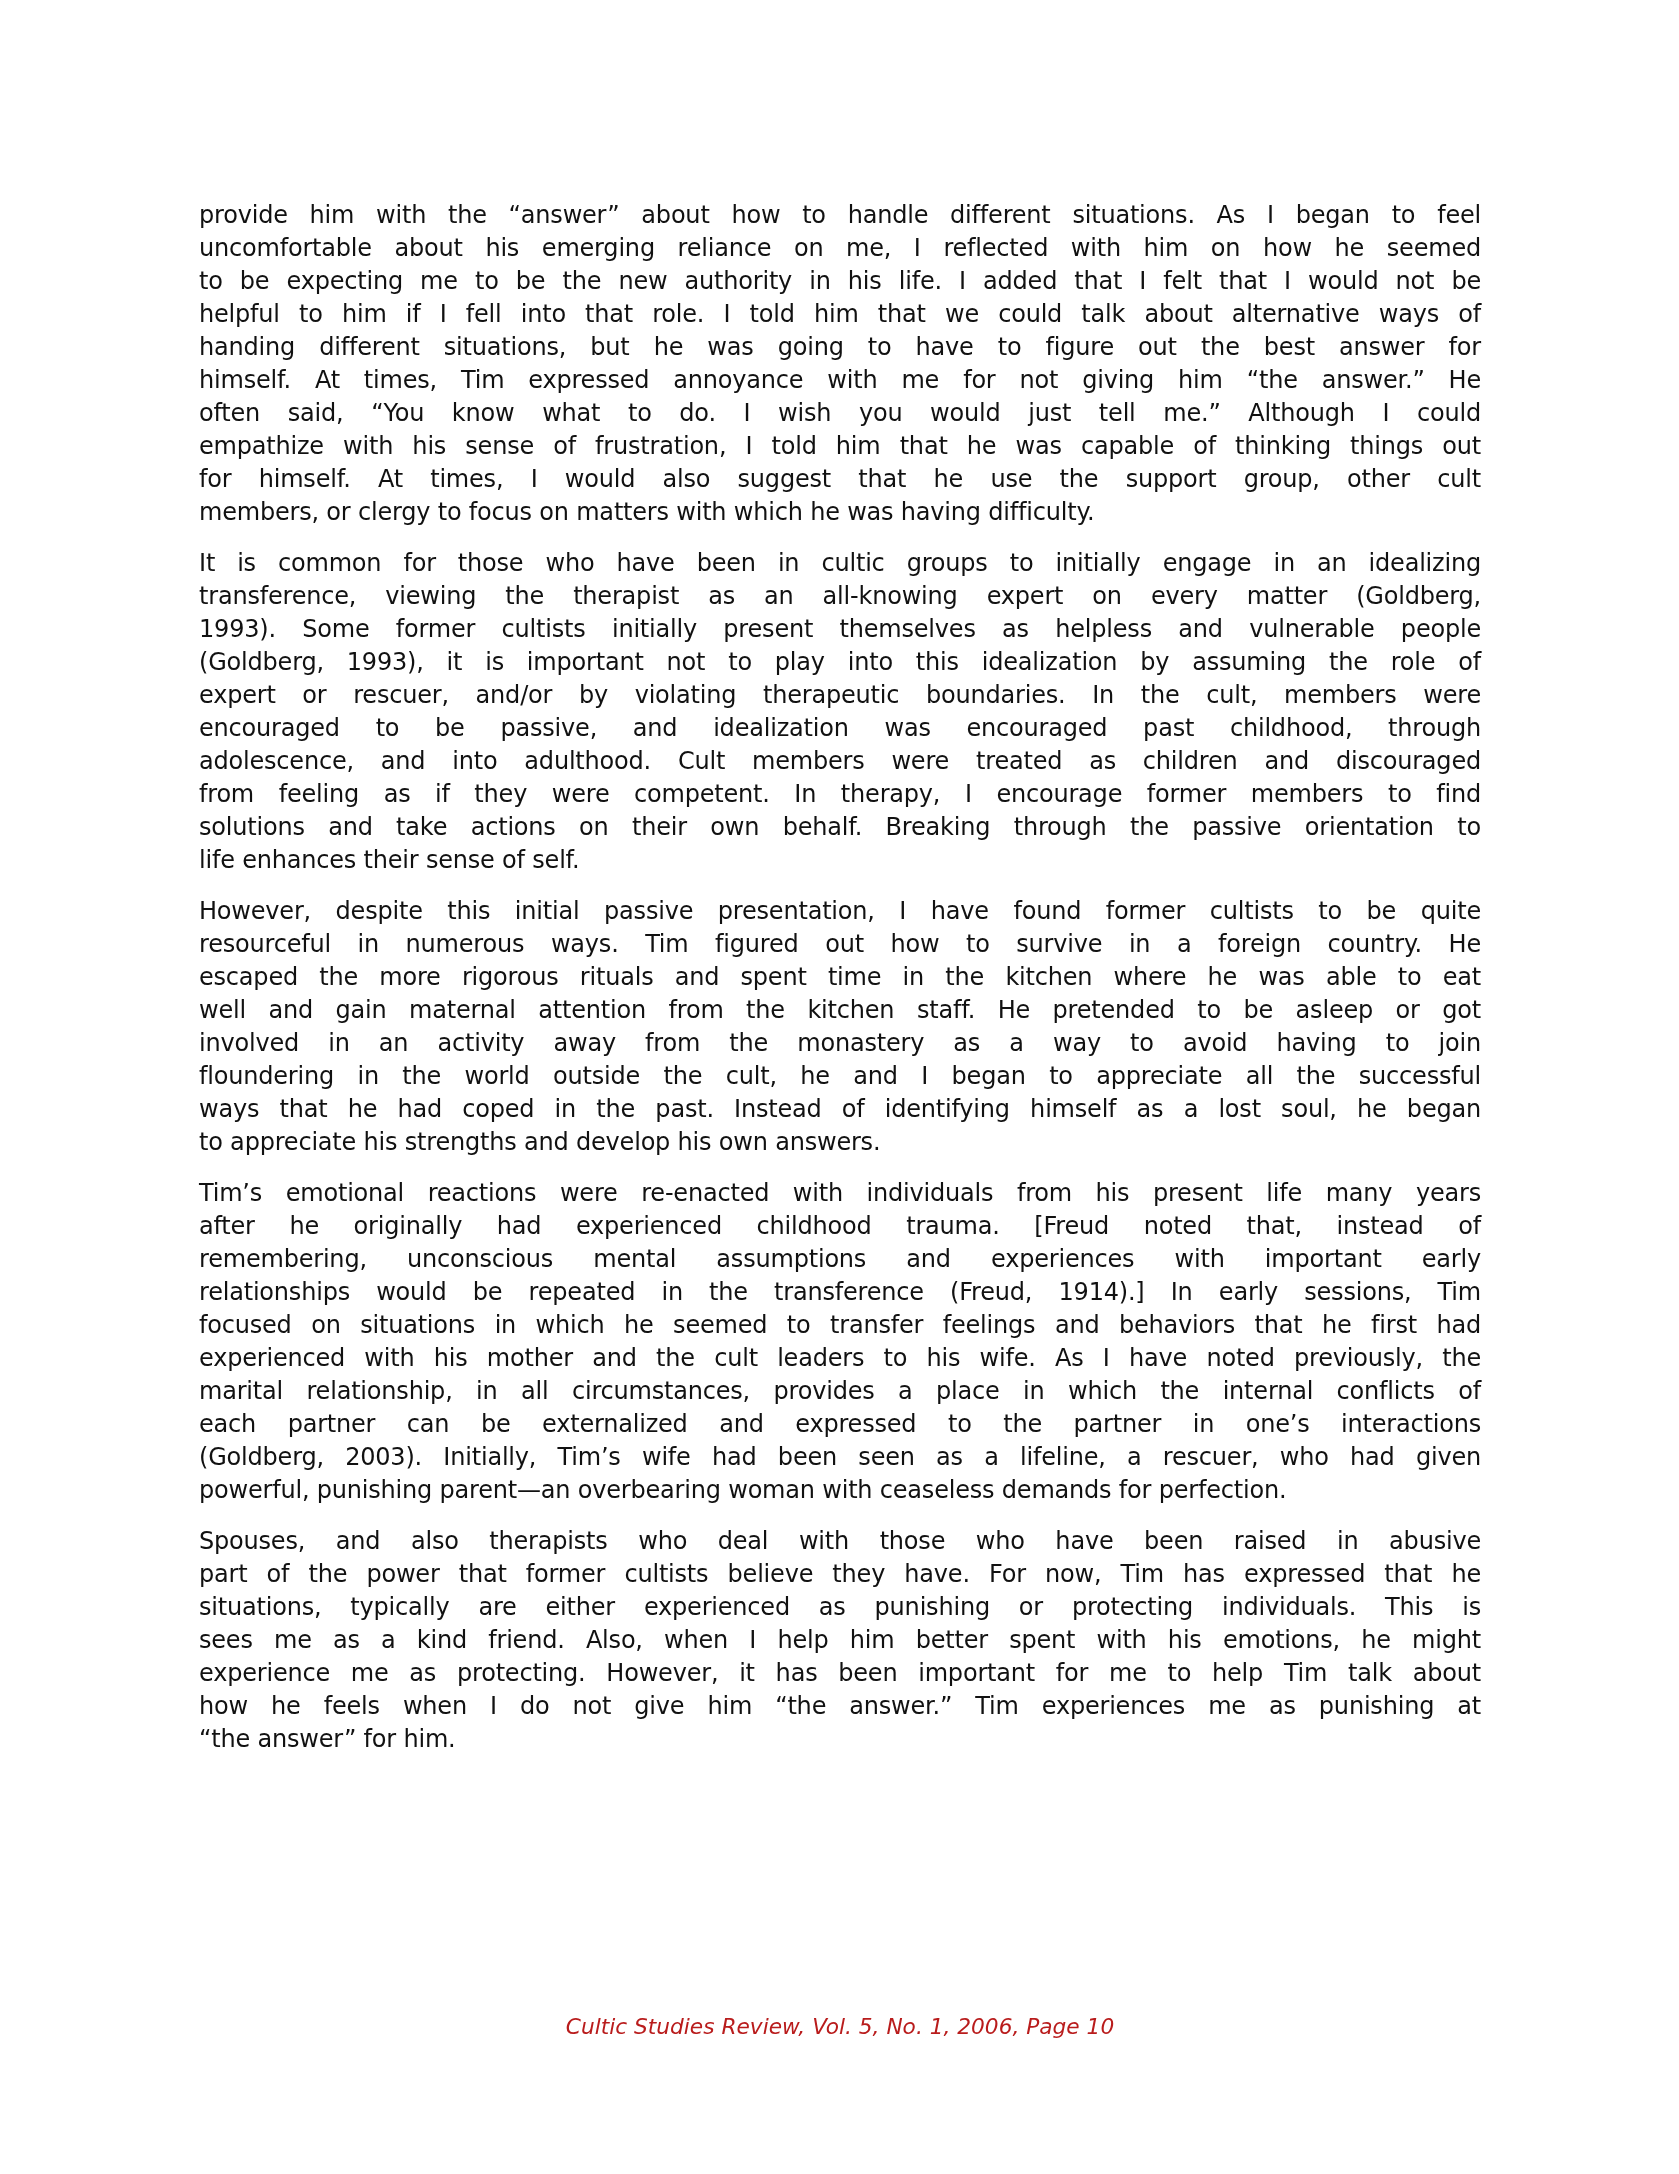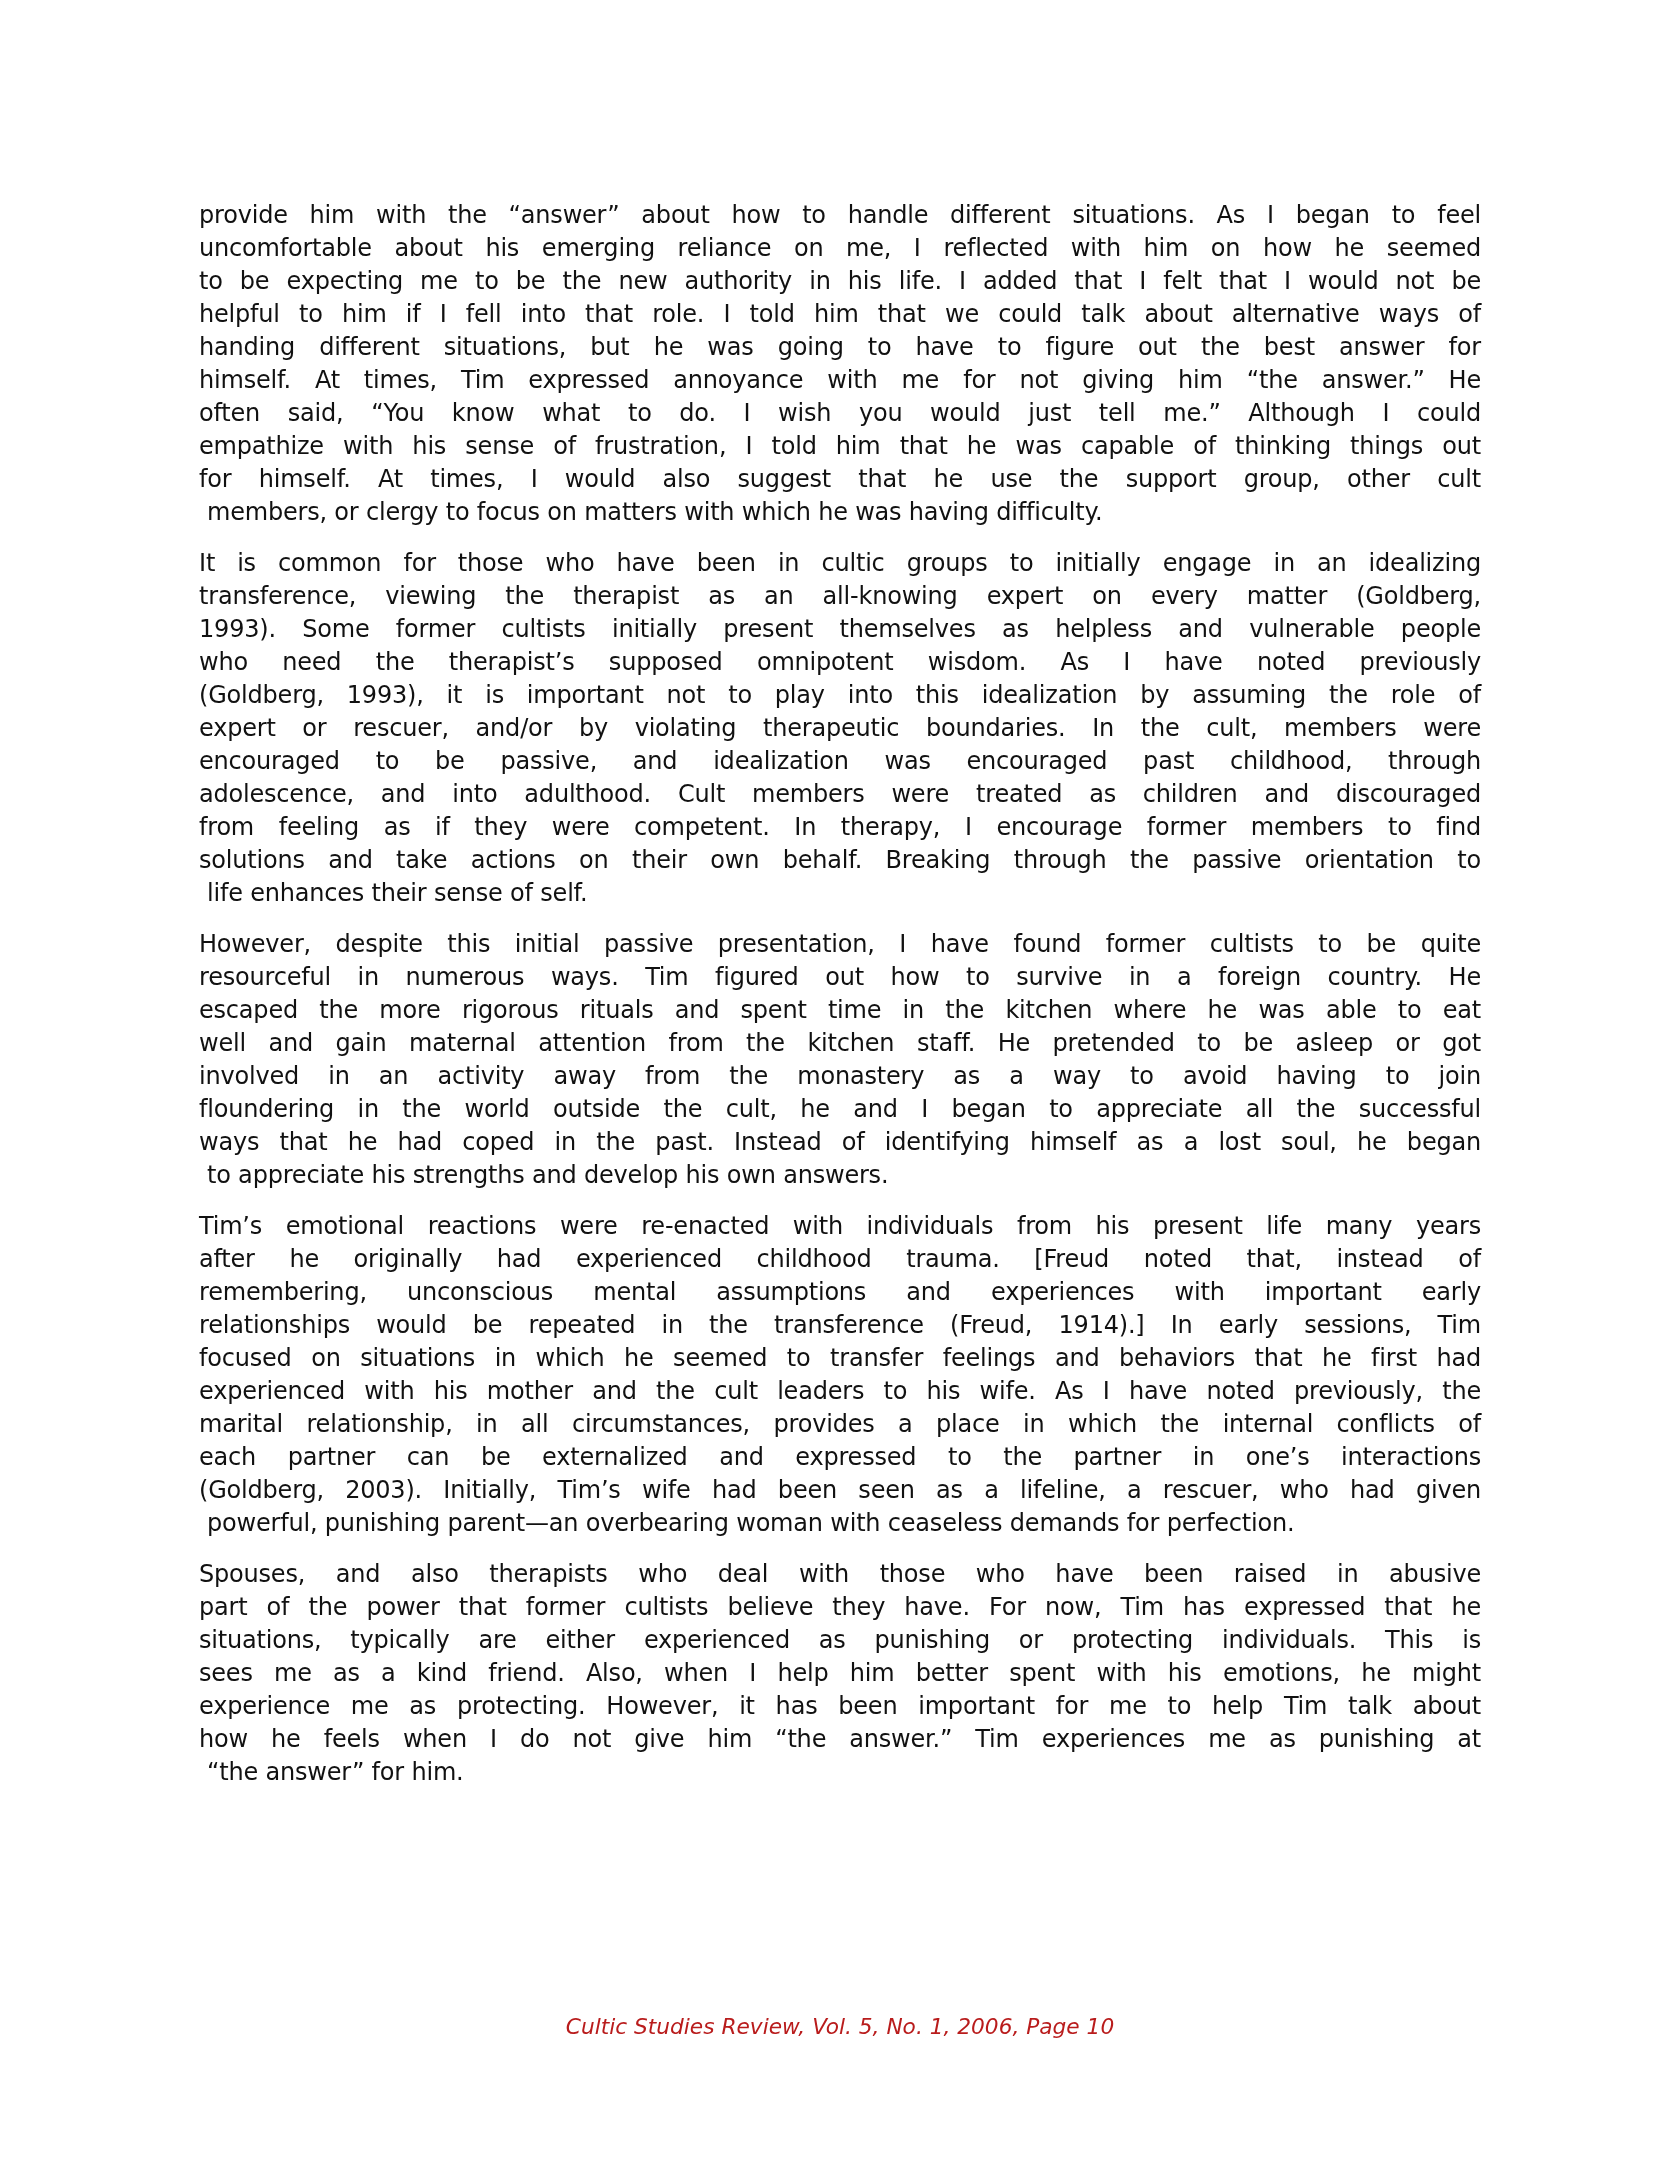--- a/index.html
+++ b/index.html
@@ -12,21 +12,21 @@
     font-family: "DejaVu Sans", sans-serif;
     font-size: 24px;
     line-height: 33px;
     height: 33px;
     color: #111111;
     white-space: nowrap;
     text-align: justify;
     text-align-last: justify;
     letter-spacing: -0.2px;
   }
-  .line.last { text-align: left; text-align-last: left; margin-left: 8px; }
+  .line.last { text-align: left; text-align-last: left; }
   .footer {
     position: absolute; left: 0; width: 1680px; top: 2013px;
     text-align: center;
     font-family: "DejaVu Sans", sans-serif;
     font-style: italic;
     font-size: 21.7px;
     line-height: 28px;
     color: #b91c1c;
   }
 </style>
@@ -44,21 +44,20 @@
         <span class="line">himself. At times, Tim expressed annoyance with me for not giving him “the answer.” He</span>
         <span class="line">often said, “You know what to do. I wish you would just tell me.” Although I could</span>
         <span class="line">empathize with his sense of frustration, I told him that he was capable of thinking things out</span>
         <span class="line">for himself. At times, I would also suggest that he use the support group, other cult</span>
         <span class="line last">members, or clergy to focus on matters with which he was having difficulty.</span>
       </div>
       <div class="para">
         <span class="line">It is common for those who have been in cultic groups to initially engage in an idealizing</span>
         <span class="line">transference, viewing the therapist as an all-knowing expert on every matter (Goldberg,</span>
         <span class="line">1993). Some former cultists initially present themselves as helpless and vulnerable people</span>
-        <span class="line">who need the therapist’s supposed omnipotent wisdom. As I have noted previously</span>
         <span class="line">(Goldberg, 1993), it is important not to play into this idealization by assuming the role of</span>
         <span class="line">expert or rescuer, and/or by violating therapeutic boundaries. In the cult, members were</span>
         <span class="line">encouraged to be passive, and idealization was encouraged past childhood, through</span>
         <span class="line">adolescence, and into adulthood. Cult members were treated as children and discouraged</span>
         <span class="line">from feeling as if they were competent. In therapy, I encourage former members to find</span>
         <span class="line">solutions and take actions on their own behalf. Breaking through the passive orientation to</span>
         <span class="line last">life enhances their sense of self.</span>
       </div>
       <div class="para">
         <span class="line">However, despite this initial passive presentation, I have found former cultists to be quite</span>

